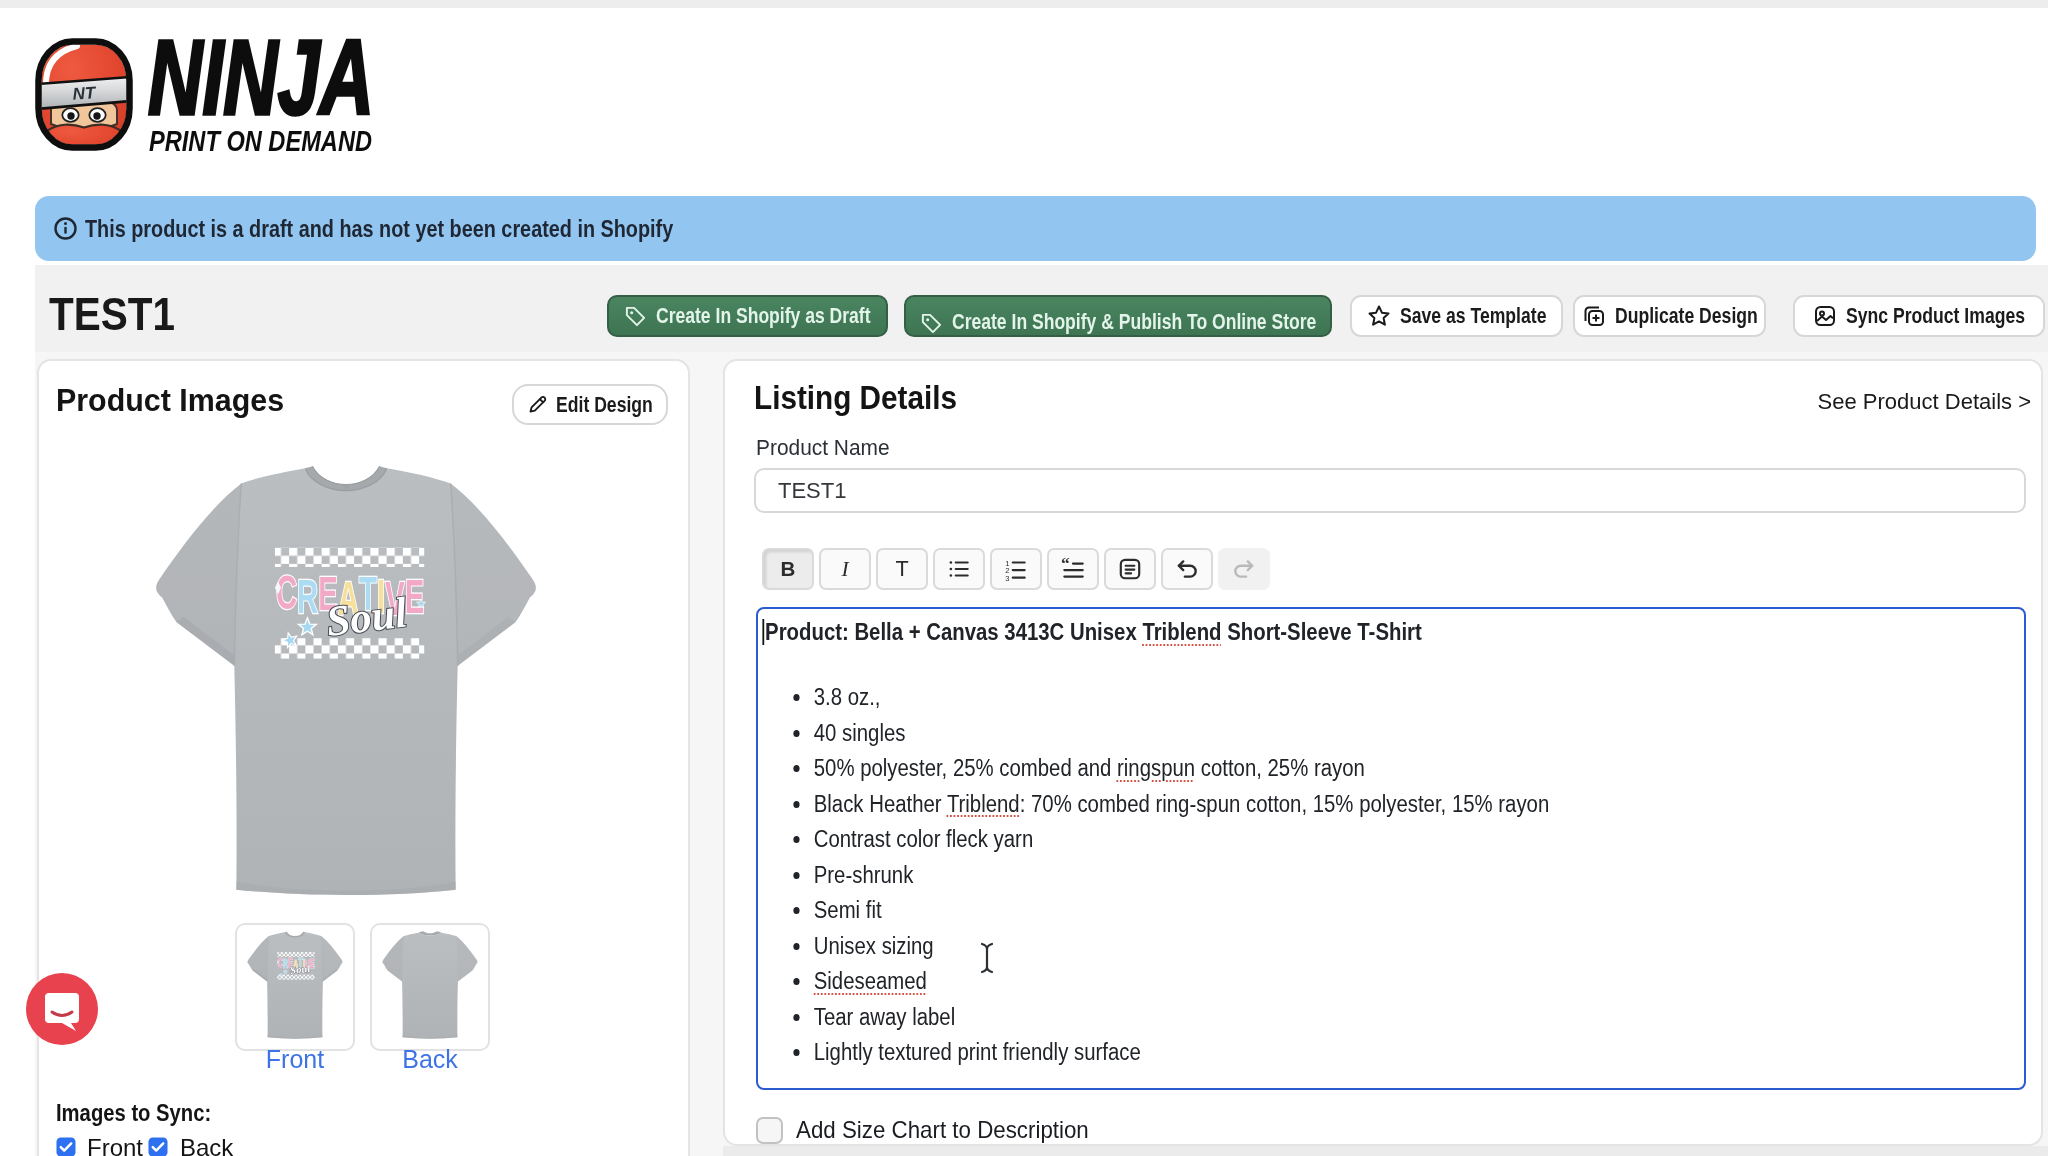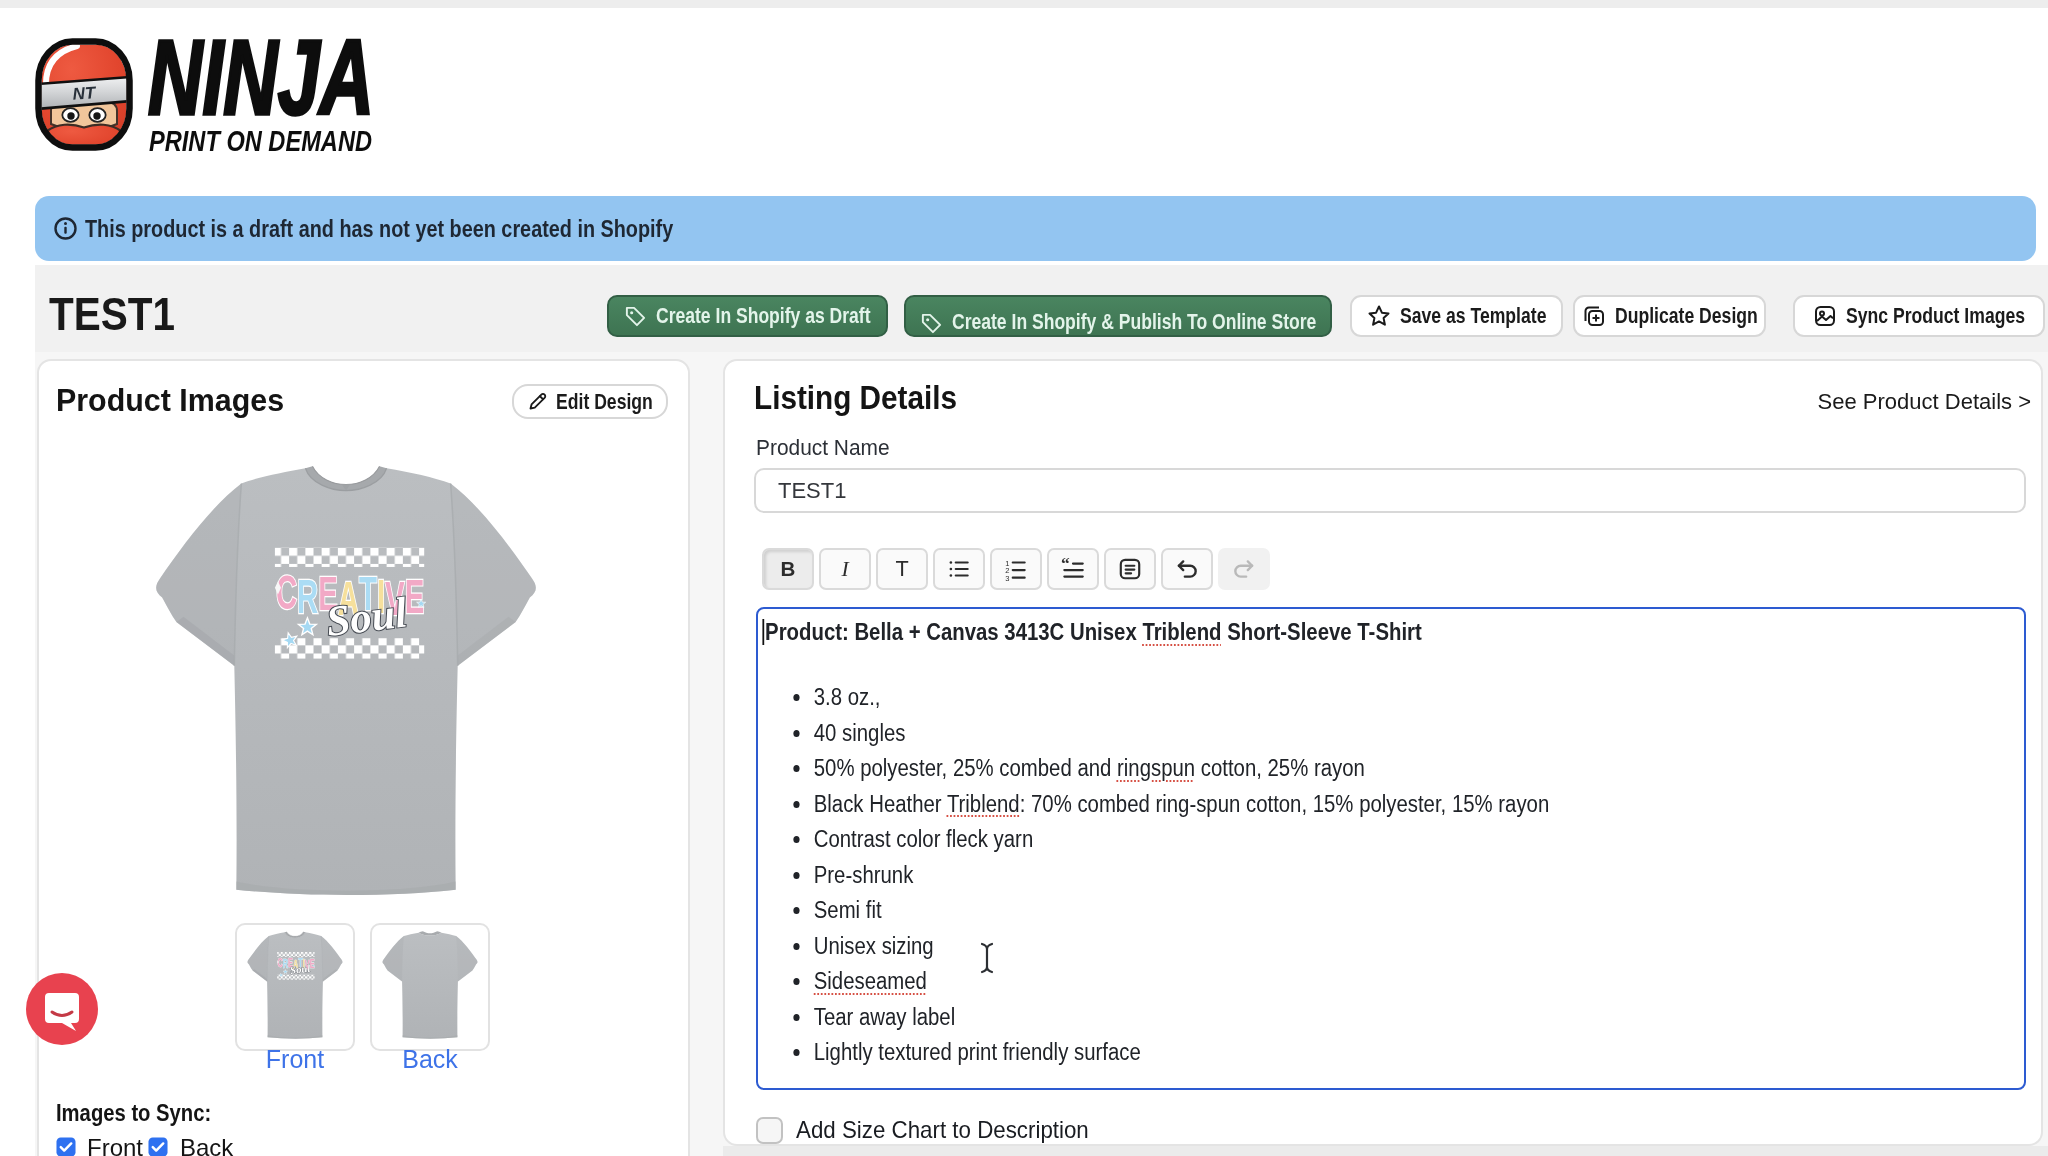--- a/index.html
+++ b/index.html
@@ -104,21 +104,21 @@
   <svg width="24" height="24" viewBox="0 0 24 24" fill="none" stroke="#1a1a1a" stroke-width="2" stroke-linejoin="round">
       <rect x="3" y="3" width="18" height="18" rx="4.5"></rect>
       <circle cx="9" cy="9.5" r="2"></circle>
       <path d="M4 17 l5 -4.5 4 3.5 4.5 -4 2.5 2.2"></path>
     </svg>
   <span style="margin-right:-44.75px;">Sync Product Images</span>
 </div>
 
 <div class="abs card" style="left:37px;top:359px;width:653px;height:900px;"></div>
 <div class="abs" style="left:56px;top:382px;font-size:32px;font-weight:bold;color:#141414;transform:scaleX(0.95);transform-origin:left top;">Product Images</div>
-<div class="wbtn" style="left:512px;top:384px;width:156px;height:35px;border-radius:16px;font-size:21px;gap:8px;">
+<div class="wbtn" style="left:512px;top:384px;width:156px;height:41px;border-radius:16px;font-size:21px;gap:8px;">
   <svg width="21" height="21" viewBox="0 0 24 24" fill="none" stroke="#1a1a1a" stroke-width="2.1" stroke-linecap="round" stroke-linejoin="round">
       <path d="M4 20 l1.2-4.6 L16.4 4.2 a2.6 2.6 0 0 1 3.7 3.7 L8.9 19 4 20 Z"></path>
       <path d="M14.8 6 l3.4 3.4"></path>
     </svg>
   <span style="margin-right:-24.20px;">Edit Design</span>
 </div>
 
 <svg class="abs" style="left:150px;top:456px;" width="392" height="452" viewBox="0 0 386 444" preserveAspectRatio="none">
   <defs>
     <linearGradient id="teegrad" x1="0" y1="0" x2="0" y2="1">

